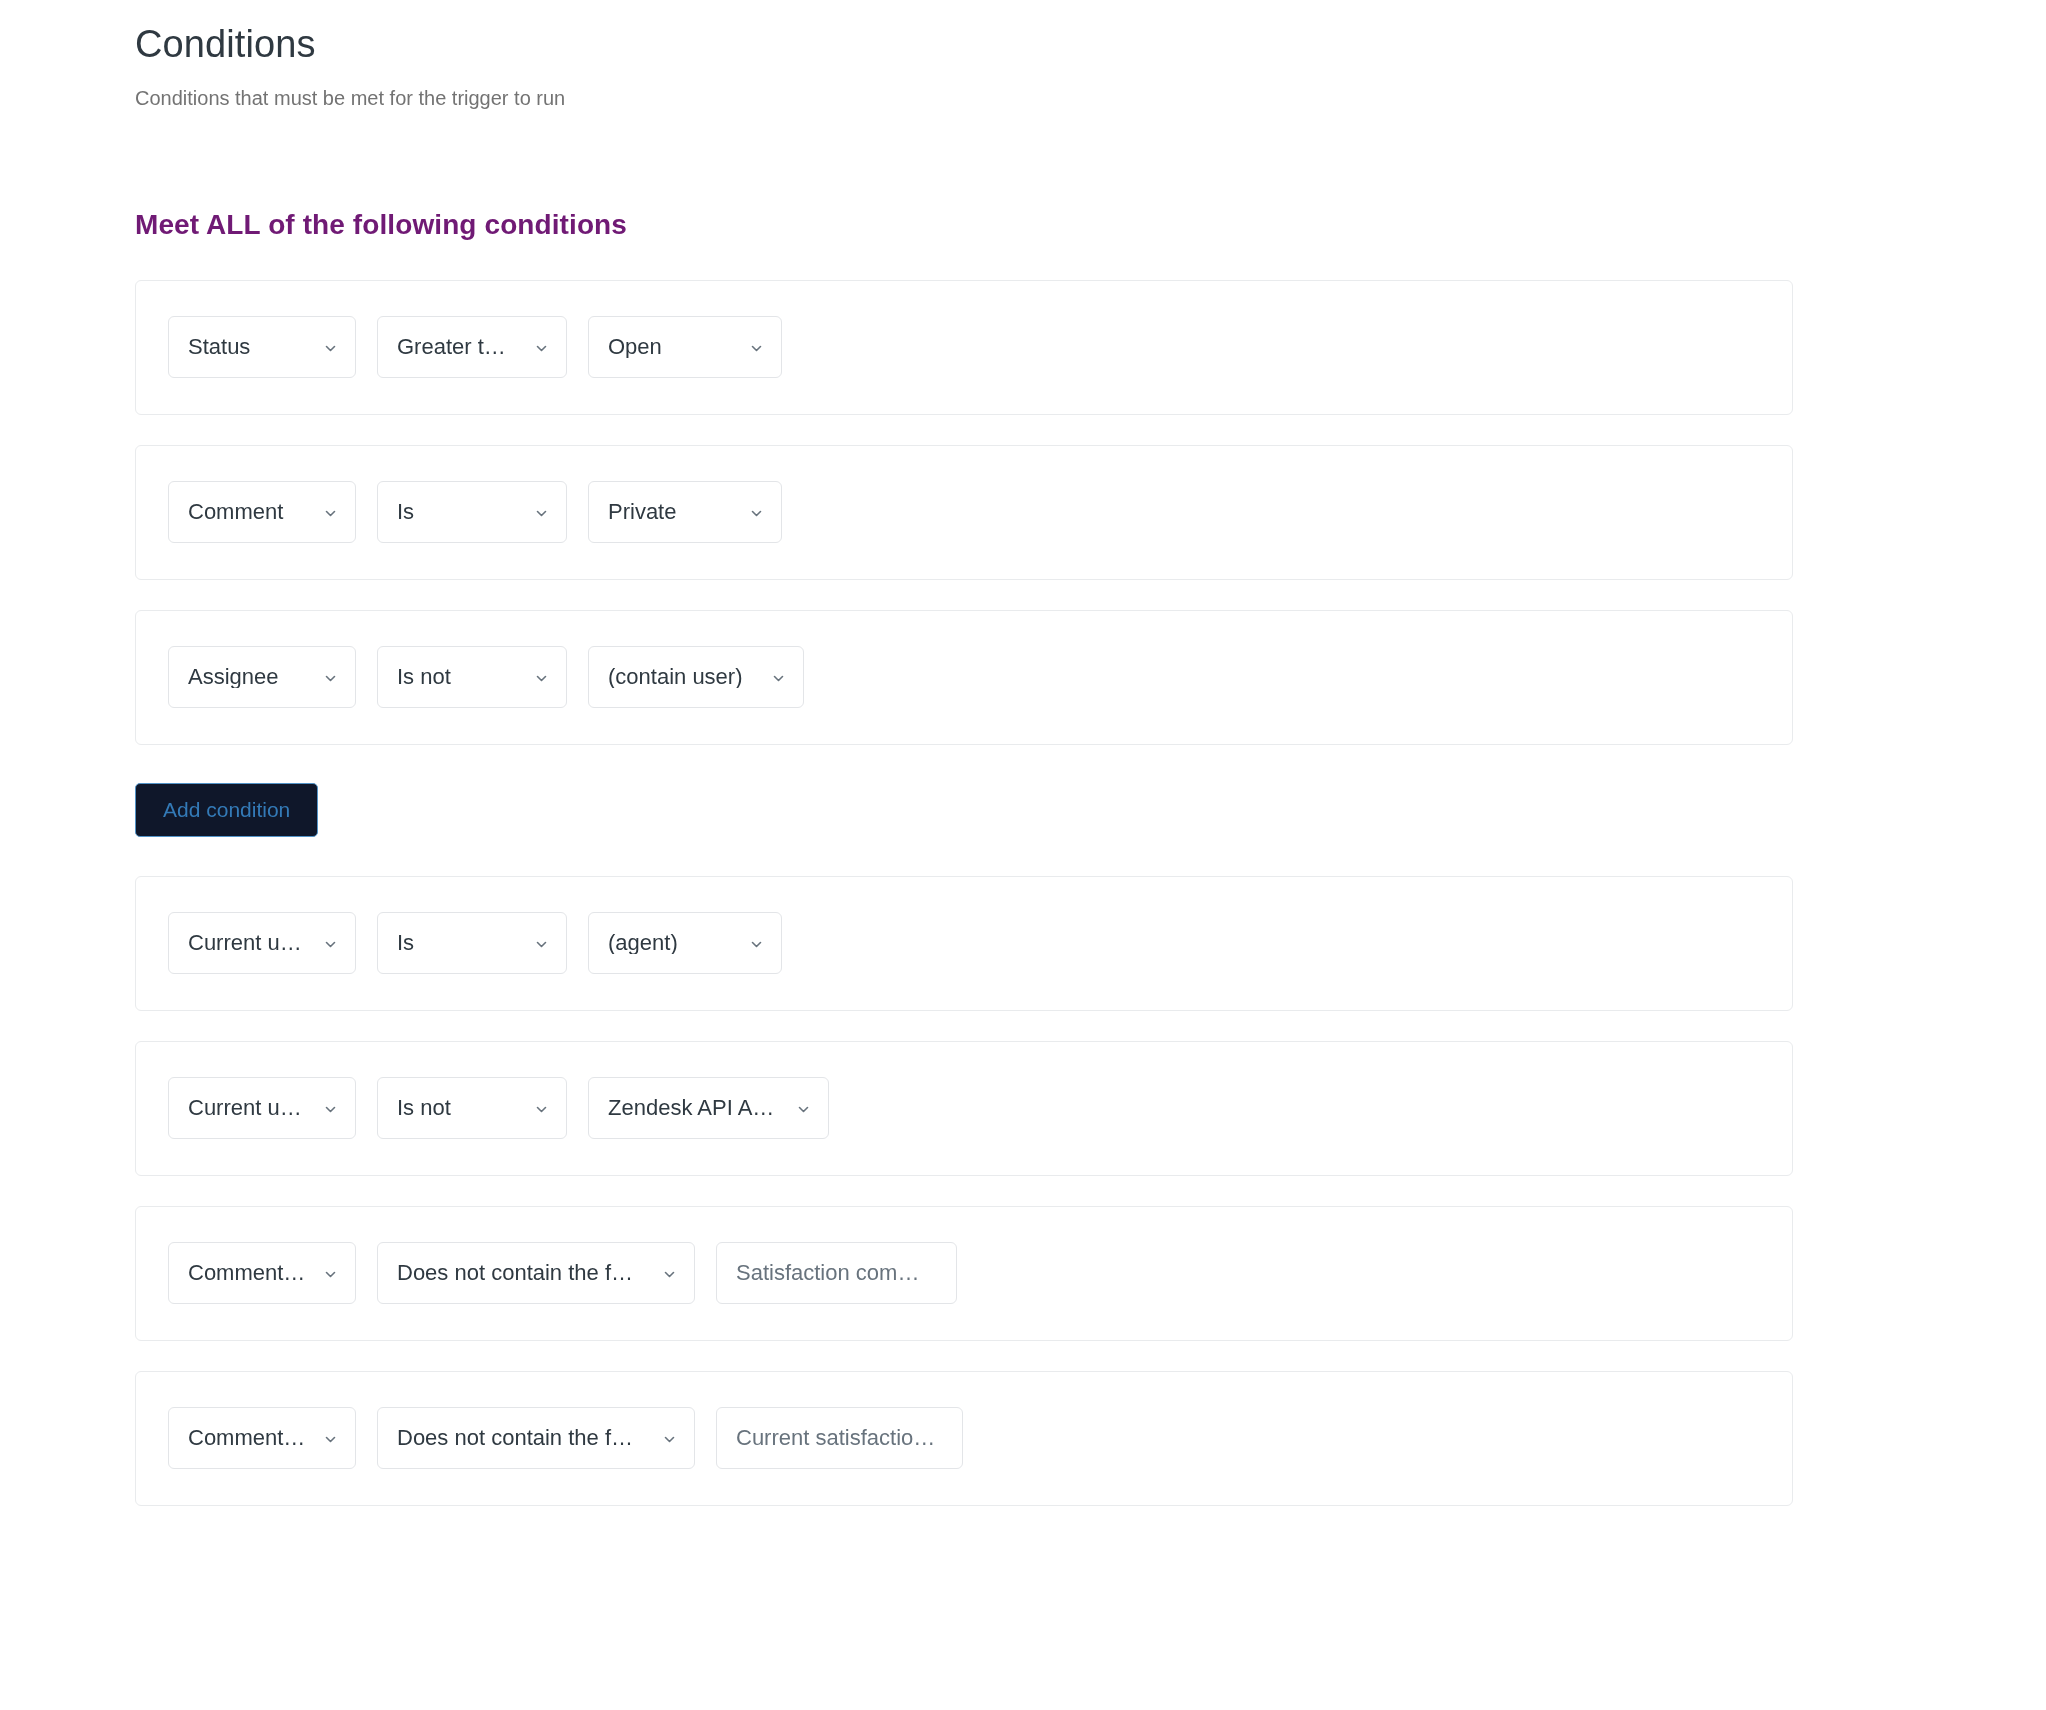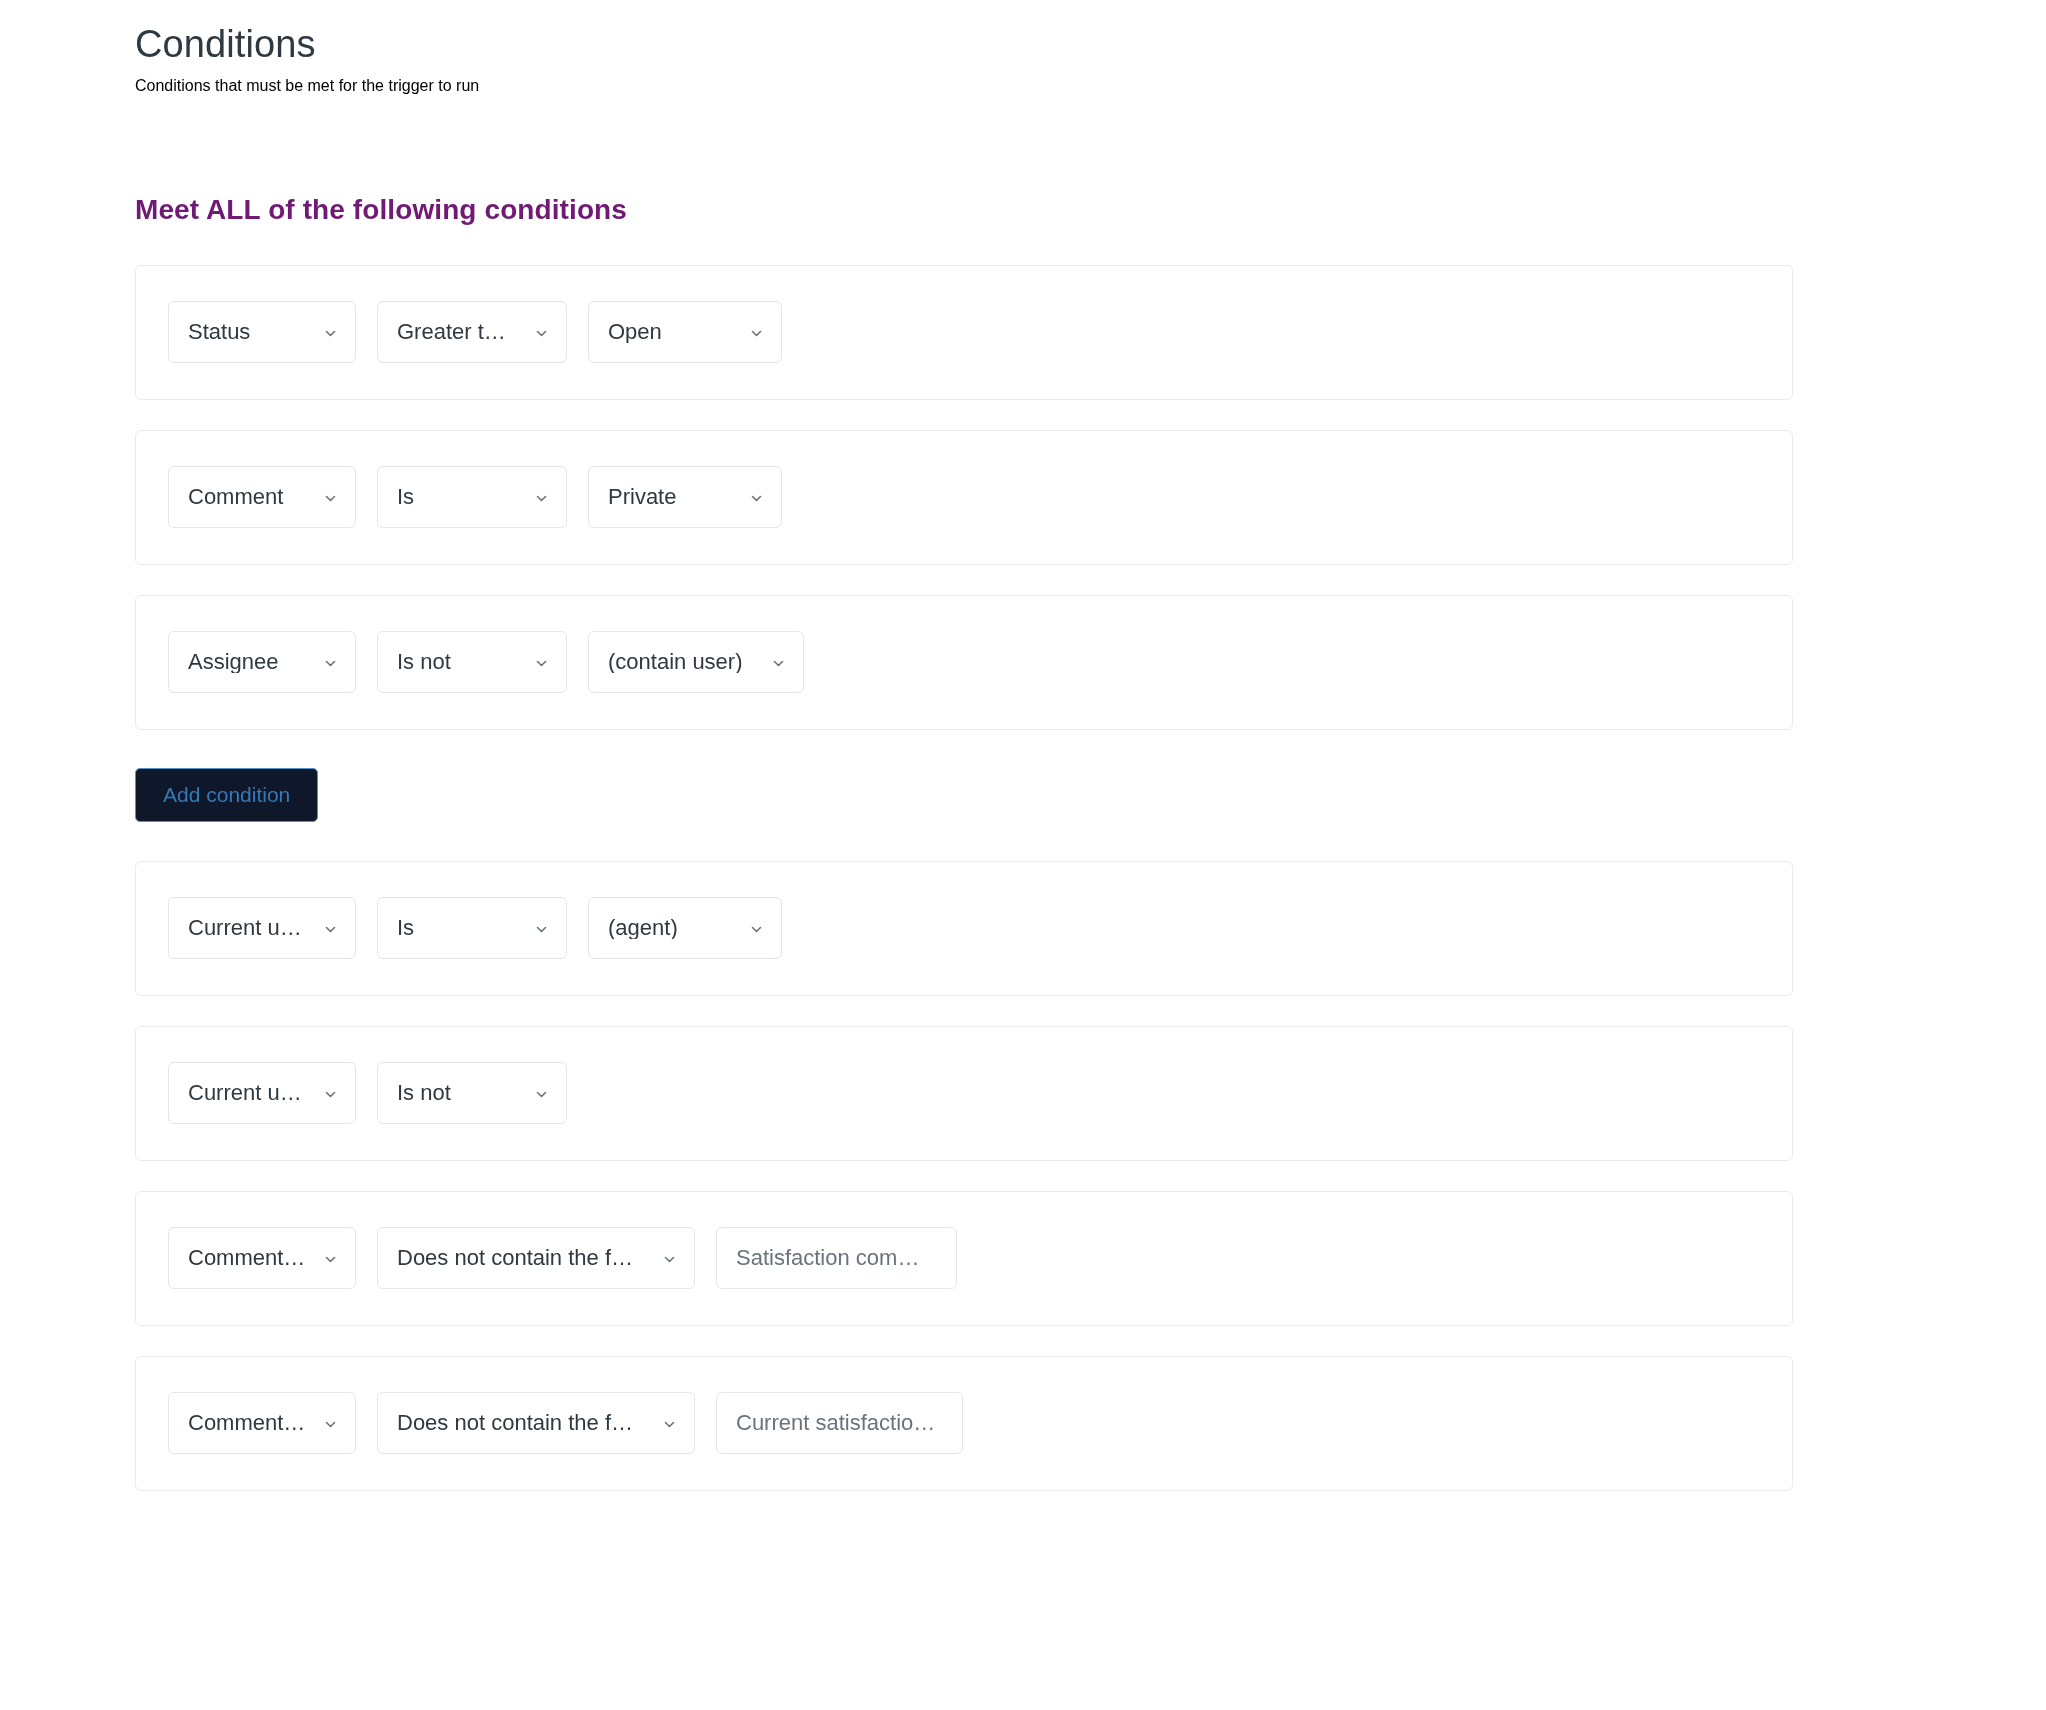--- a/index.html
+++ b/index.html
@@ -22,24 +22,24 @@
 
   
   .page-title {
     font-size: 38px;
     font-weight: 400;
     color: #2f3941;
     letter-spacing: 0.1px;
     line-height: 1.2;
   }
   .page-subtitle {
-    margin-top: 8px;
-    font-size: 16px;
+    margin-top: 17px;
+    font-size: 20px;
     font-weight: 400;
-    color: #000000;
+    color: #737373;
     line-height: 1.3;
   }
 
   
   .group-heading {
     font-size: 28px;
     font-weight: 600;
     color: #701a75;
     letter-spacing: 0.1px;
   }
@@ -265,20 +265,28 @@
           </span>
       </div>
       <div class="field select w-op">
         <span class="value">Is not</span>
         <span class="chev">
             <svg viewBox="0 0 13 13">
               <path d="M2.5 4.5 L6.5 8.5 L10.5 4.5" fill="none" stroke="#68737d" stroke-width="1.6" stroke-linecap="round" stroke-linejoin="round"></path>
             </svg>
           </span>
       </div>
+      <div class="field select w-text">
+        <span class="value">Zendesk API Adm...</span>
+        <span class="chev">
+            <svg viewBox="0 0 13 13">
+              <path d="M2.5 4.5 L6.5 8.5 L10.5 4.5" fill="none" stroke="#68737d" stroke-width="1.6" stroke-linecap="round" stroke-linejoin="round"></path>
+            </svg>
+          </span>
+      </div>
     </div>
 
     <div class="condition-card">
       <div class="field select w-field">
         <span class="value">Comment text</span>
         <span class="chev">
             <svg viewBox="0 0 13 13">
               <path d="M2.5 4.5 L6.5 8.5 L10.5 4.5" fill="none" stroke="#68737d" stroke-width="1.6" stroke-linecap="round" stroke-linejoin="round"></path>
             </svg>
           </span>

